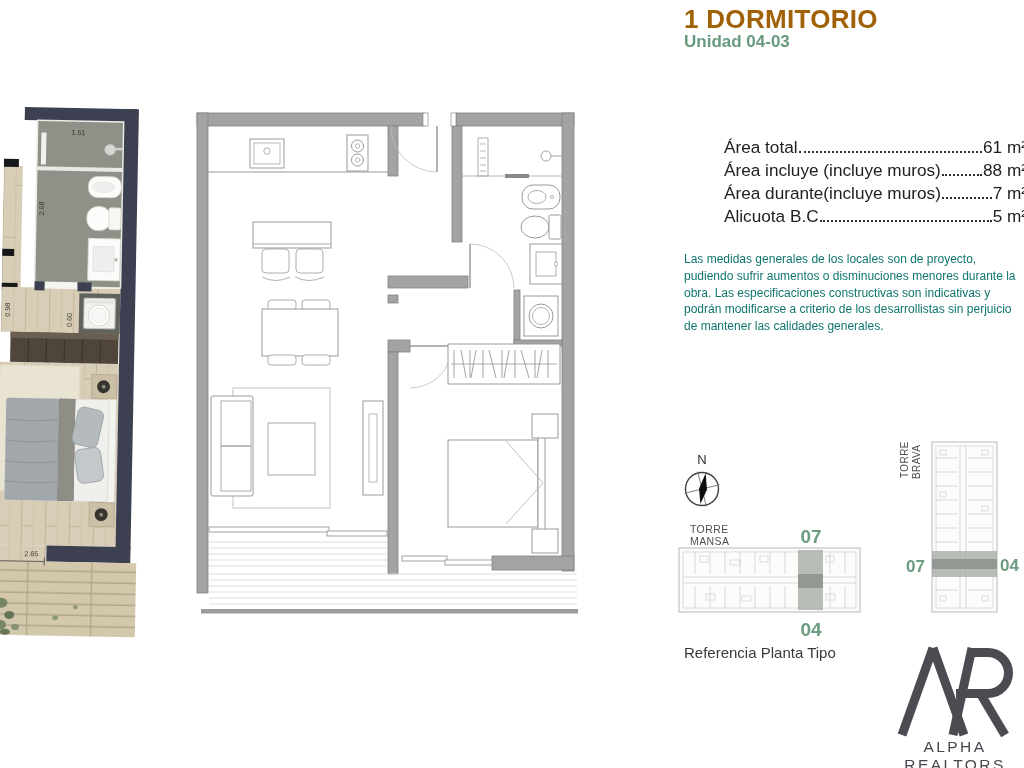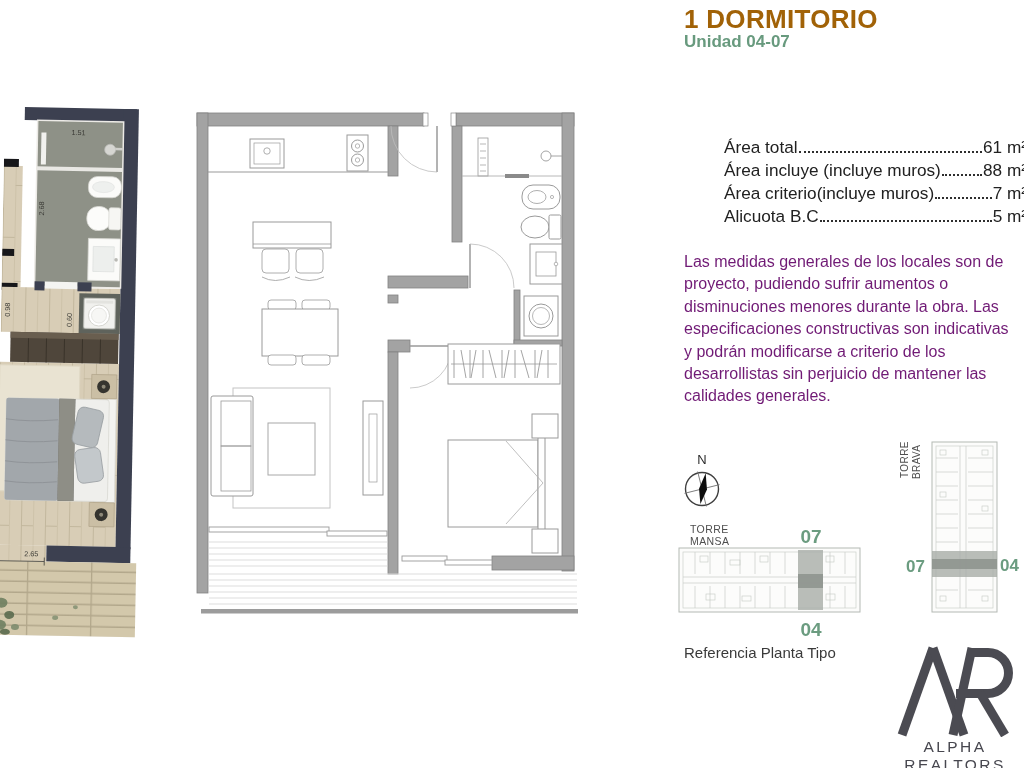--- a/index.html
+++ b/index.html
@@ -7,21 +7,21 @@
           font-family:"Liberation Sans",sans-serif;color:#1f1f1f;}
   .abs{position:absolute;}
 
   
   .title{left:684px;top:4px;font-size:26px;font-weight:bold;letter-spacing:.3px;color:#a16207;}
   .subtitle{left:684px;top:32px;font-size:17px;font-weight:bold;color:#689a7e;}
   .areas{left:684px;top:138px;width:303px;margin-left:40px;}
   .area-row{display:flex;align-items:baseline;font-size:17.2px;color:#212121;margin-bottom:4px;line-height:19px;}
   .area-row .leader{flex:1;border-bottom:2px dotted #2e2e2e;margin:0 1px 3px 1px;min-width:8px;}
   .area-row .val{white-space:nowrap;}
-  .disclaimer{left:684px;top:251px;width:334px;font-size:16px;line-height:1.4;color:#701a75;}
+  .disclaimer{left:684px;top:251px;width:334px;font-size:12px;line-height:1.4;color:#0f766e;}
   .ref-caption{left:684px;top:644px;font-size:15px;color:#3a3a3a;}
 
   
   .logo{left:880px;top:645px;width:150px;text-align:center;}
   .logo svg{display:block;margin:0 auto;}
   .logo-name{font-size:15.5px;letter-spacing:2.4px;color:#47474f;margin-top:1px;}
 
   svg text{font-family:"Liberation Sans",sans-serif;}
 </style>
 </head>
@@ -283,35 +283,35 @@
 
     <g stroke="#dedede" stroke-width="1.2">
       <path d="M209,542 H387 M209,548 H387 M209,554 H387 M209,560 H387 M209,566 H387"></path>
       <path d="M209,574 H577 M209,580 H577 M209,586 H577 M209,592 H577 M209,598 H577 M209,604 H577"></path>
     </g>
     <rect x="201" y="609" width="377" height="4.5" fill="#9c9c9c"></rect>
   </svg>
   </div>
 
   <div class="abs title">1 DORMITORIO</div>
-  <div class="abs subtitle">Unidad 04-07</div>
+  <div class="abs subtitle">Unidad 04-03</div>
 
   <div class="abs areas">
     <div class="area-row">
       <span>Área total</span>
       <span class="leader"></span>
       <span class="val">61 m²</span>
     </div>
     <div class="area-row">
       <span>Área incluye (incluye muros)</span>
       <span class="leader"></span>
       <span class="val">88 m²</span>
     </div>
     <div class="area-row">
-      <span>Área criterio(incluye muros)</span>
+      <span>Área durante(incluye muros)</span>
       <span class="leader"></span>
       <span class="val">7 m²</span>
     </div>
     <div class="area-row">
       <span>Alicuota B.C</span>
       <span class="leader"></span>
       <span class="val">5 m²</span>
     </div>
   </div>
 

